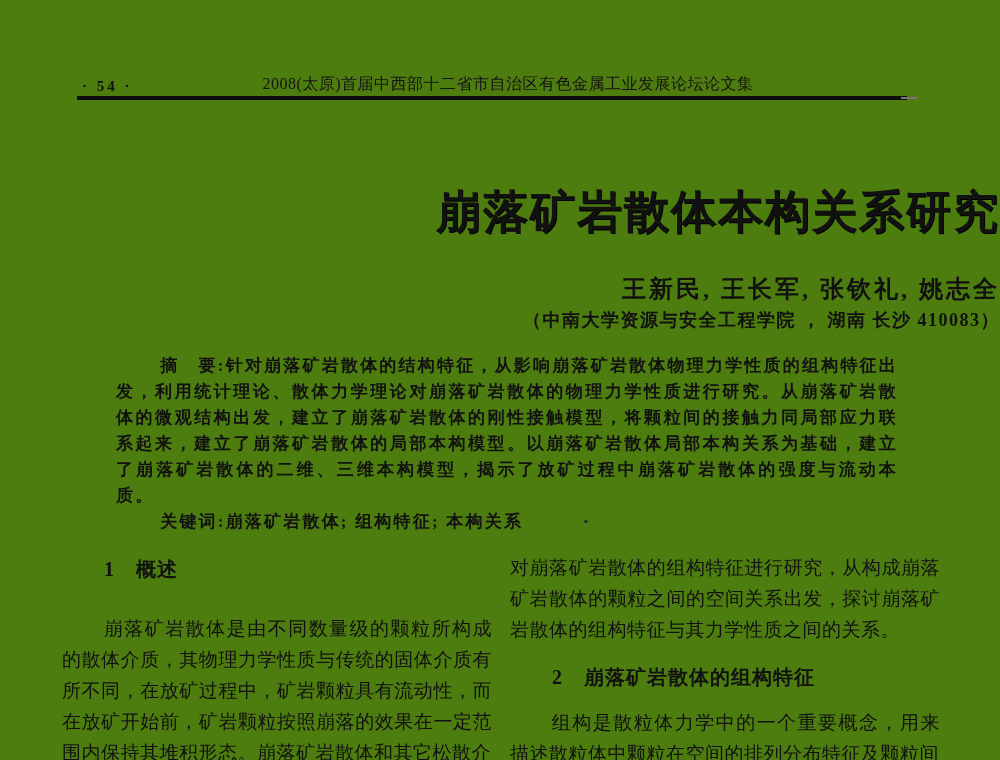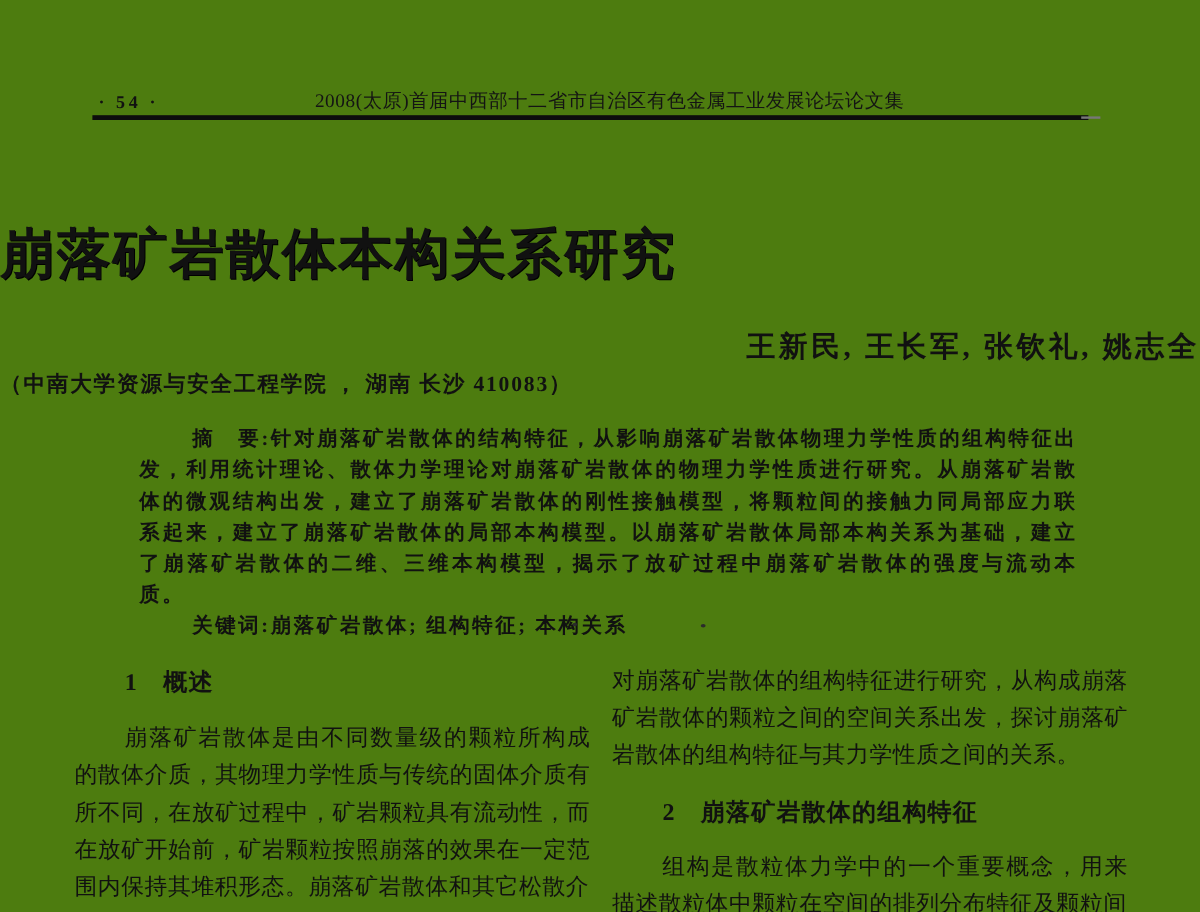--- a/index.html
+++ b/index.html
@@ -24,32 +24,32 @@
   .header-rule {
     position: absolute; top: 96px; left: 77px;
     width: 830px; height: 4px; background: #0d0d0d;
   }
   .header-rule::after {
     content: ""; position: absolute; right: -10px; top: 1px;
     width: 16px; height: 2px; background: #777;
   }
   .paper-title {
     position: absolute; top: 152px; left: 0; width: 100%;
-    text-align: left;
+    text-align: right;
     font-size: 45px; font-weight: 900; letter-spacing: 2px;
     text-shadow: 0.8px 0.8px 0 #000;
   }
   .authors {
     position: absolute; top: 273px; left: 0; width: 100%;
     text-align: right;
     font-size: 24px; font-weight: 600; letter-spacing: 3px;
   }
   .affiliation {
     position: absolute; top: 308px; left: 0; width: 100%;
-    text-align: left;
+    text-align: right;
     font-size: 18px; font-weight: 600; letter-spacing: 1.5px;
   }
   .front {
     position: absolute; top: 353px; left: 116px; width: 782px;
     font-weight: 700; font-size: 17px; line-height: 26px;
   }
   .front p {
     margin: 0; text-align: justify; text-justify: inter-ideograph;
     letter-spacing: 2.2px;
   }
@@ -62,21 +62,21 @@
   .col { width: 430px; font-size: 19px; line-height: 31px; }
   .col p {
     margin: 0; text-align: justify; text-justify: inter-ideograph;
     letter-spacing: 0.5px;
   }
   .col p.indent { text-indent: 2.2em; }
   .col h2 {
     font-size: 20px; font-weight: 700; letter-spacing: 1px;
     text-indent: 2.1em; margin: 0;
   }
-  .col-left h2 { margin: 6px 0 15px 0; }
+  .col-left h2 { margin: 6px 0 28px 0; }
   .col-right .cont { margin-top: 4px; }
   .col-right h2 { margin: 17px 0 14px 0; }
   .speck {
     position: absolute; width: 4px; height: 3px;
     background: #2b2b2b; border-radius: 50%;
   }
   .speck-1 { top: 519px; left: 477px; }
   .speck-2 { top: 520px; left: 584px; }
 </style>
 </head>

